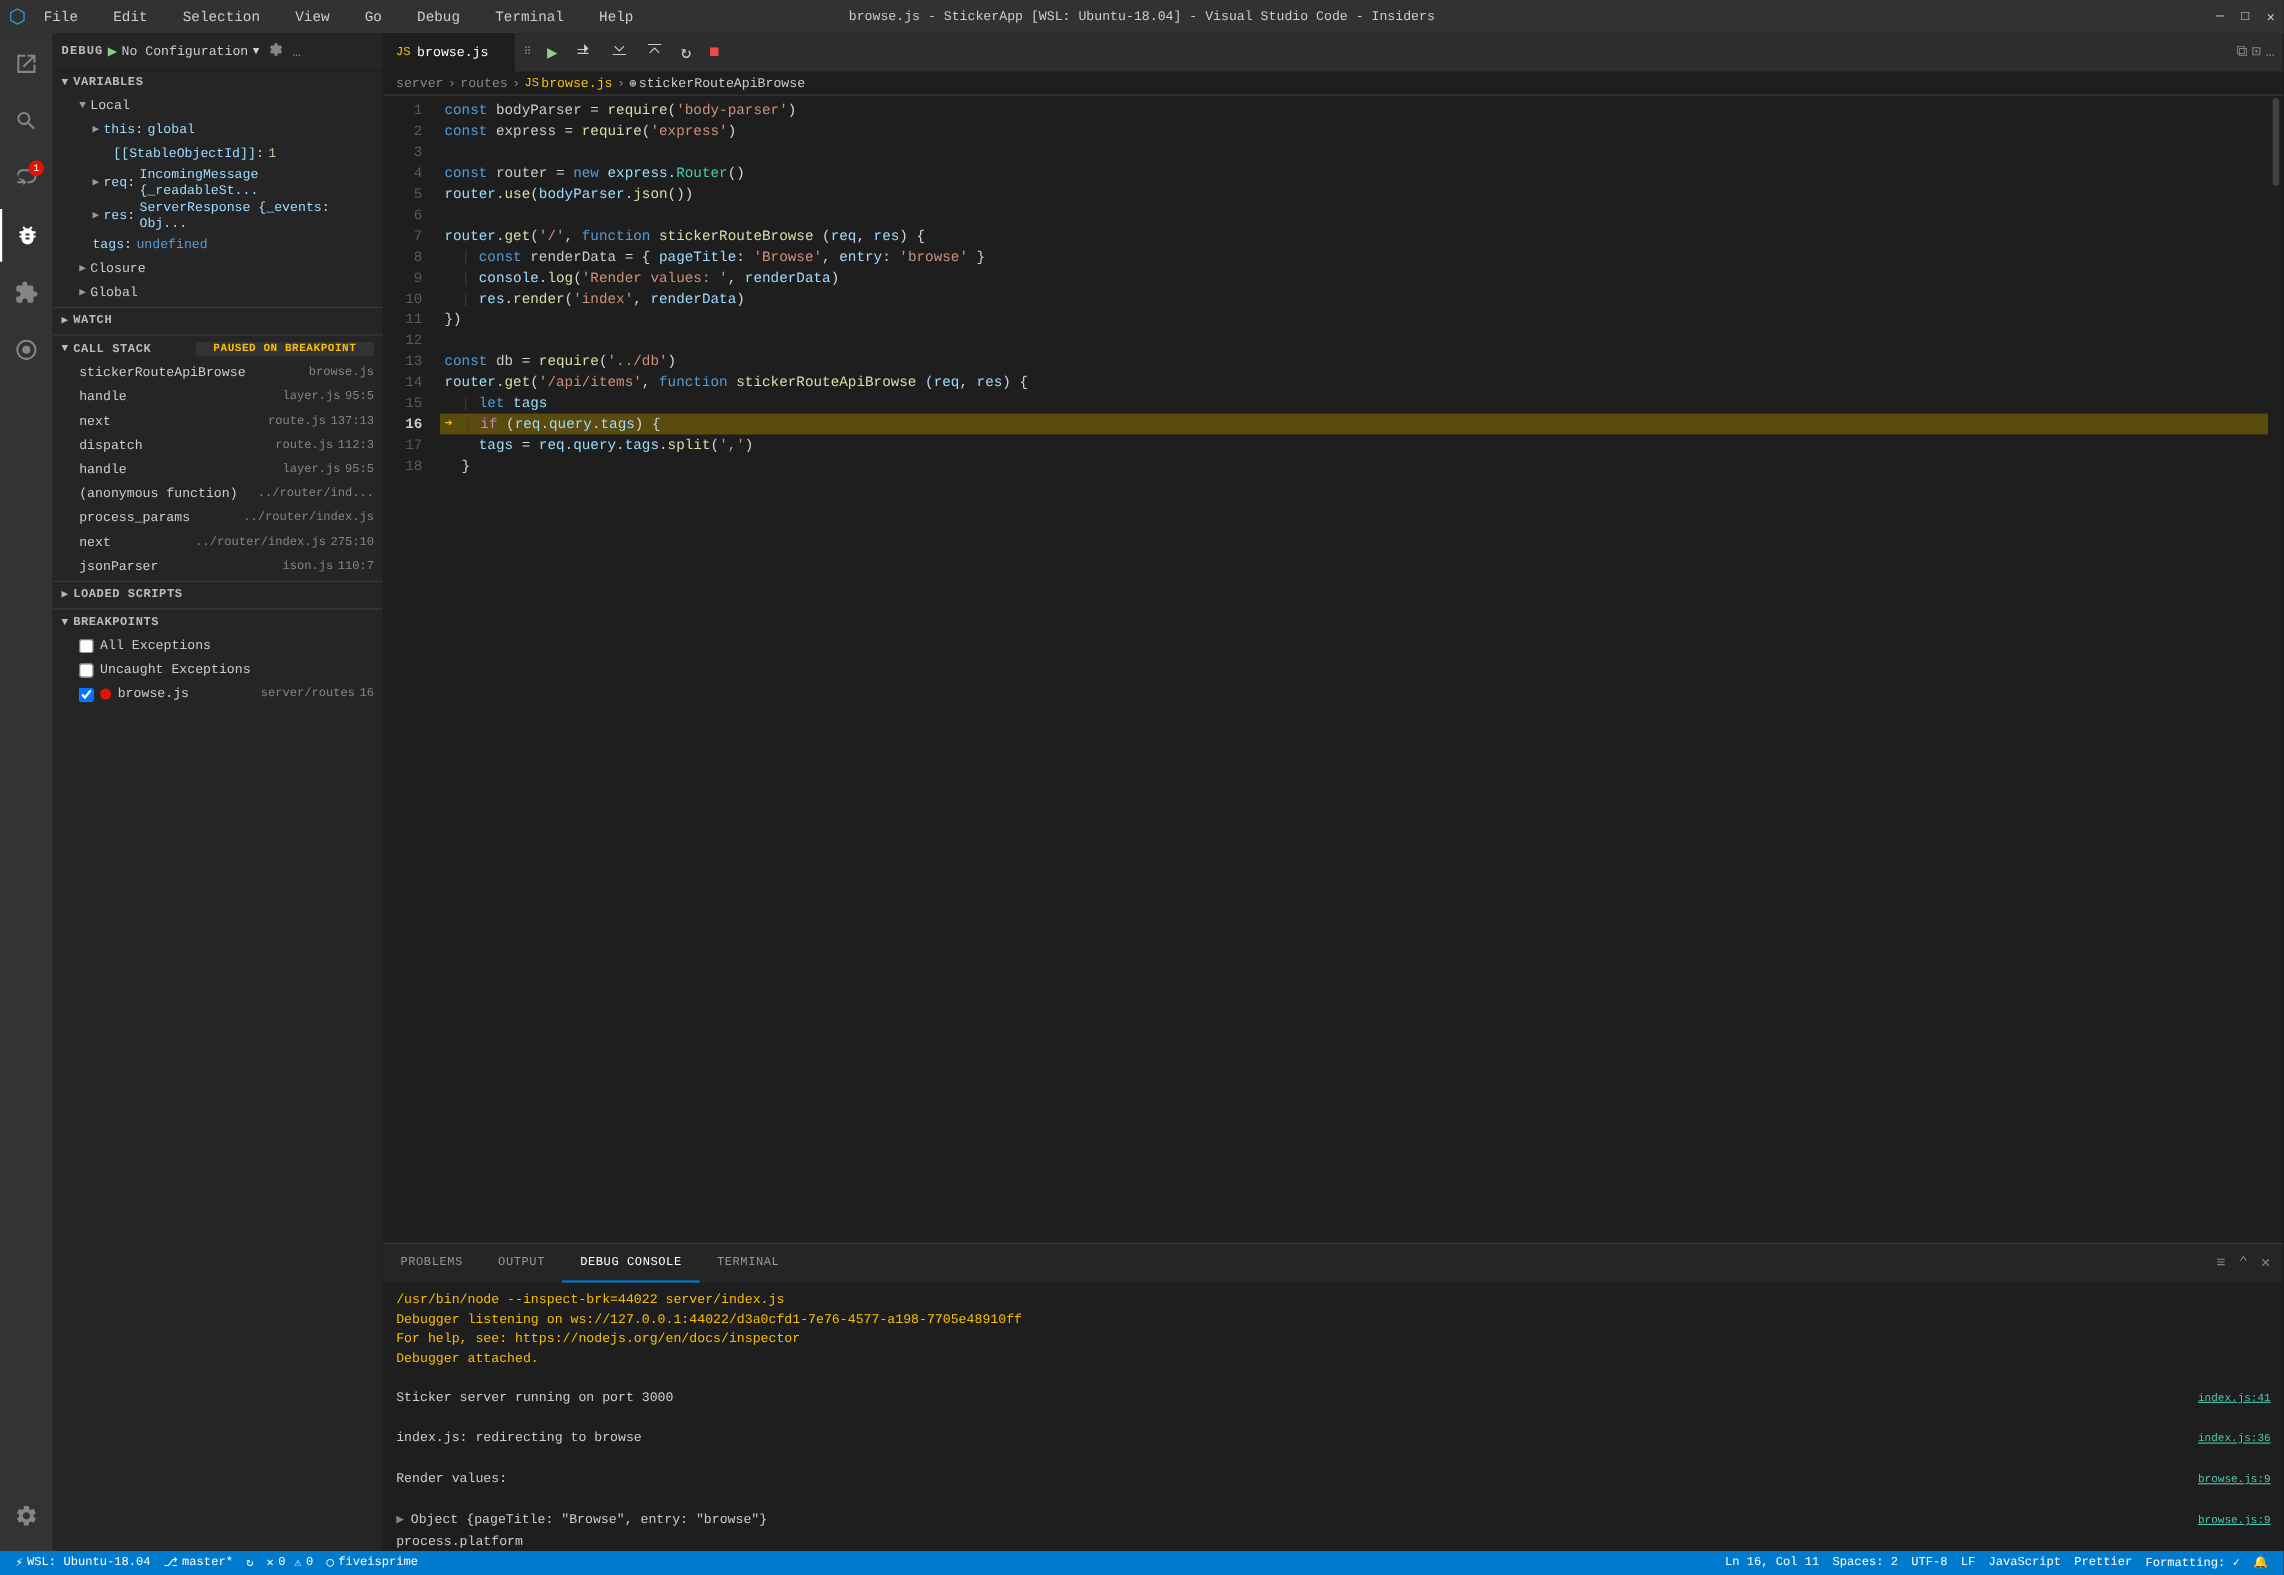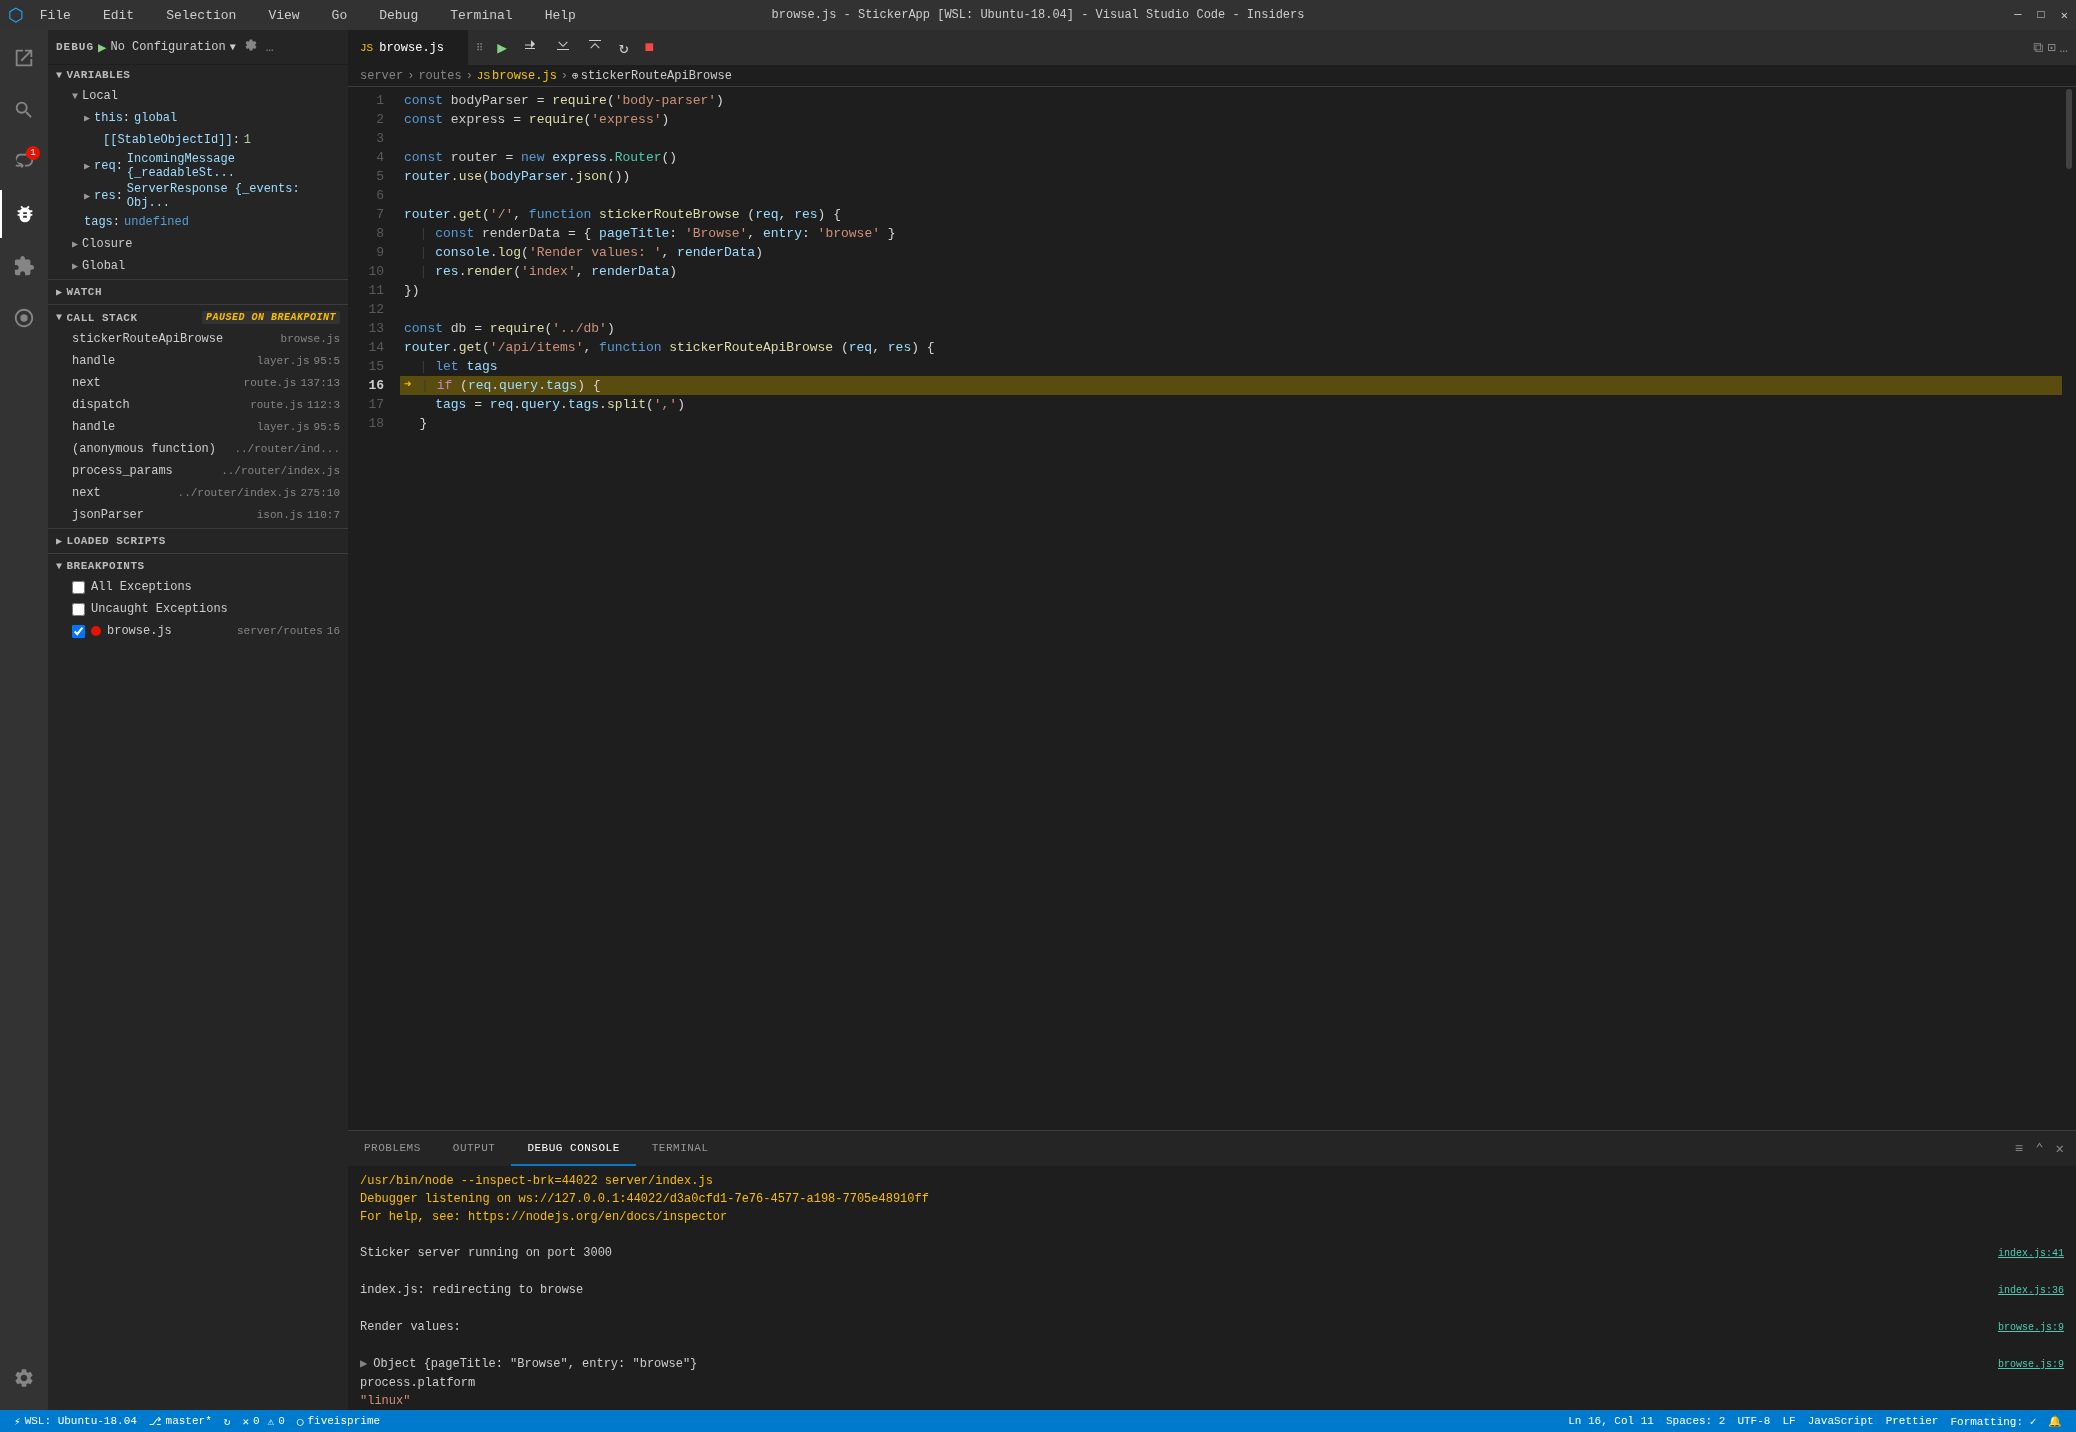--- a/index.html
+++ b/index.html
@@ -436,24 +436,23 @@
       white-space: nowrap;
       cursor: pointer;
     }
     .status-sep { flex: 1; }
 
     
     .paused-badge {
       font-size: 10px;
       background: #333;
       color: #f9be00;
-      padding: 1px 4px;
+      padding: 1px 16px;
       border-radius: 2px;
       margin-left: auto;
-      font-style: italic;
     }
 
     .indent-guide { color: #3c3c3c; }
 
     .sidebar-scroll {
       flex: 1;
       overflow-y: auto;
     }
     .sidebar-scroll::-webkit-scrollbar { width: 6px; }
     .sidebar-scroll::-webkit-scrollbar-track { background: #252526; }
@@ -851,20 +850,23 @@
           <div class="console-line">
             <span class="console-text console-yellow">/usr/bin/node --inspect-brk=44022 server/index.js</span>
           </div>
           <div class="console-line">
             <span class="console-text console-yellow">Debugger listening on ws://127.0.0.1:44022/d3a0cfd1-7e76-4577-a198-7705e48910ff</span>
           </div>
           <div class="console-line">
             <span class="console-text console-yellow">For help, see: https://nodejs.org/en/docs/inspector</span>
           </div>
           <div class="console-line">
+            <span class="console-text console-yellow">Debugger attached.</span>
+          </div>
+          <div class="console-line">
             <span class="console-text">Sticker server running on port 3000</span>
             <span class="console-source">index.js:41</span>
           </div>
           <div class="console-line">
             <span class="console-text">index.js: redirecting to browse</span>
             <span class="console-source">index.js:36</span>
           </div>
           <div class="console-line">
             <span class="console-text">Render values: </span>
             <span class="console-source">browse.js:9</span>

